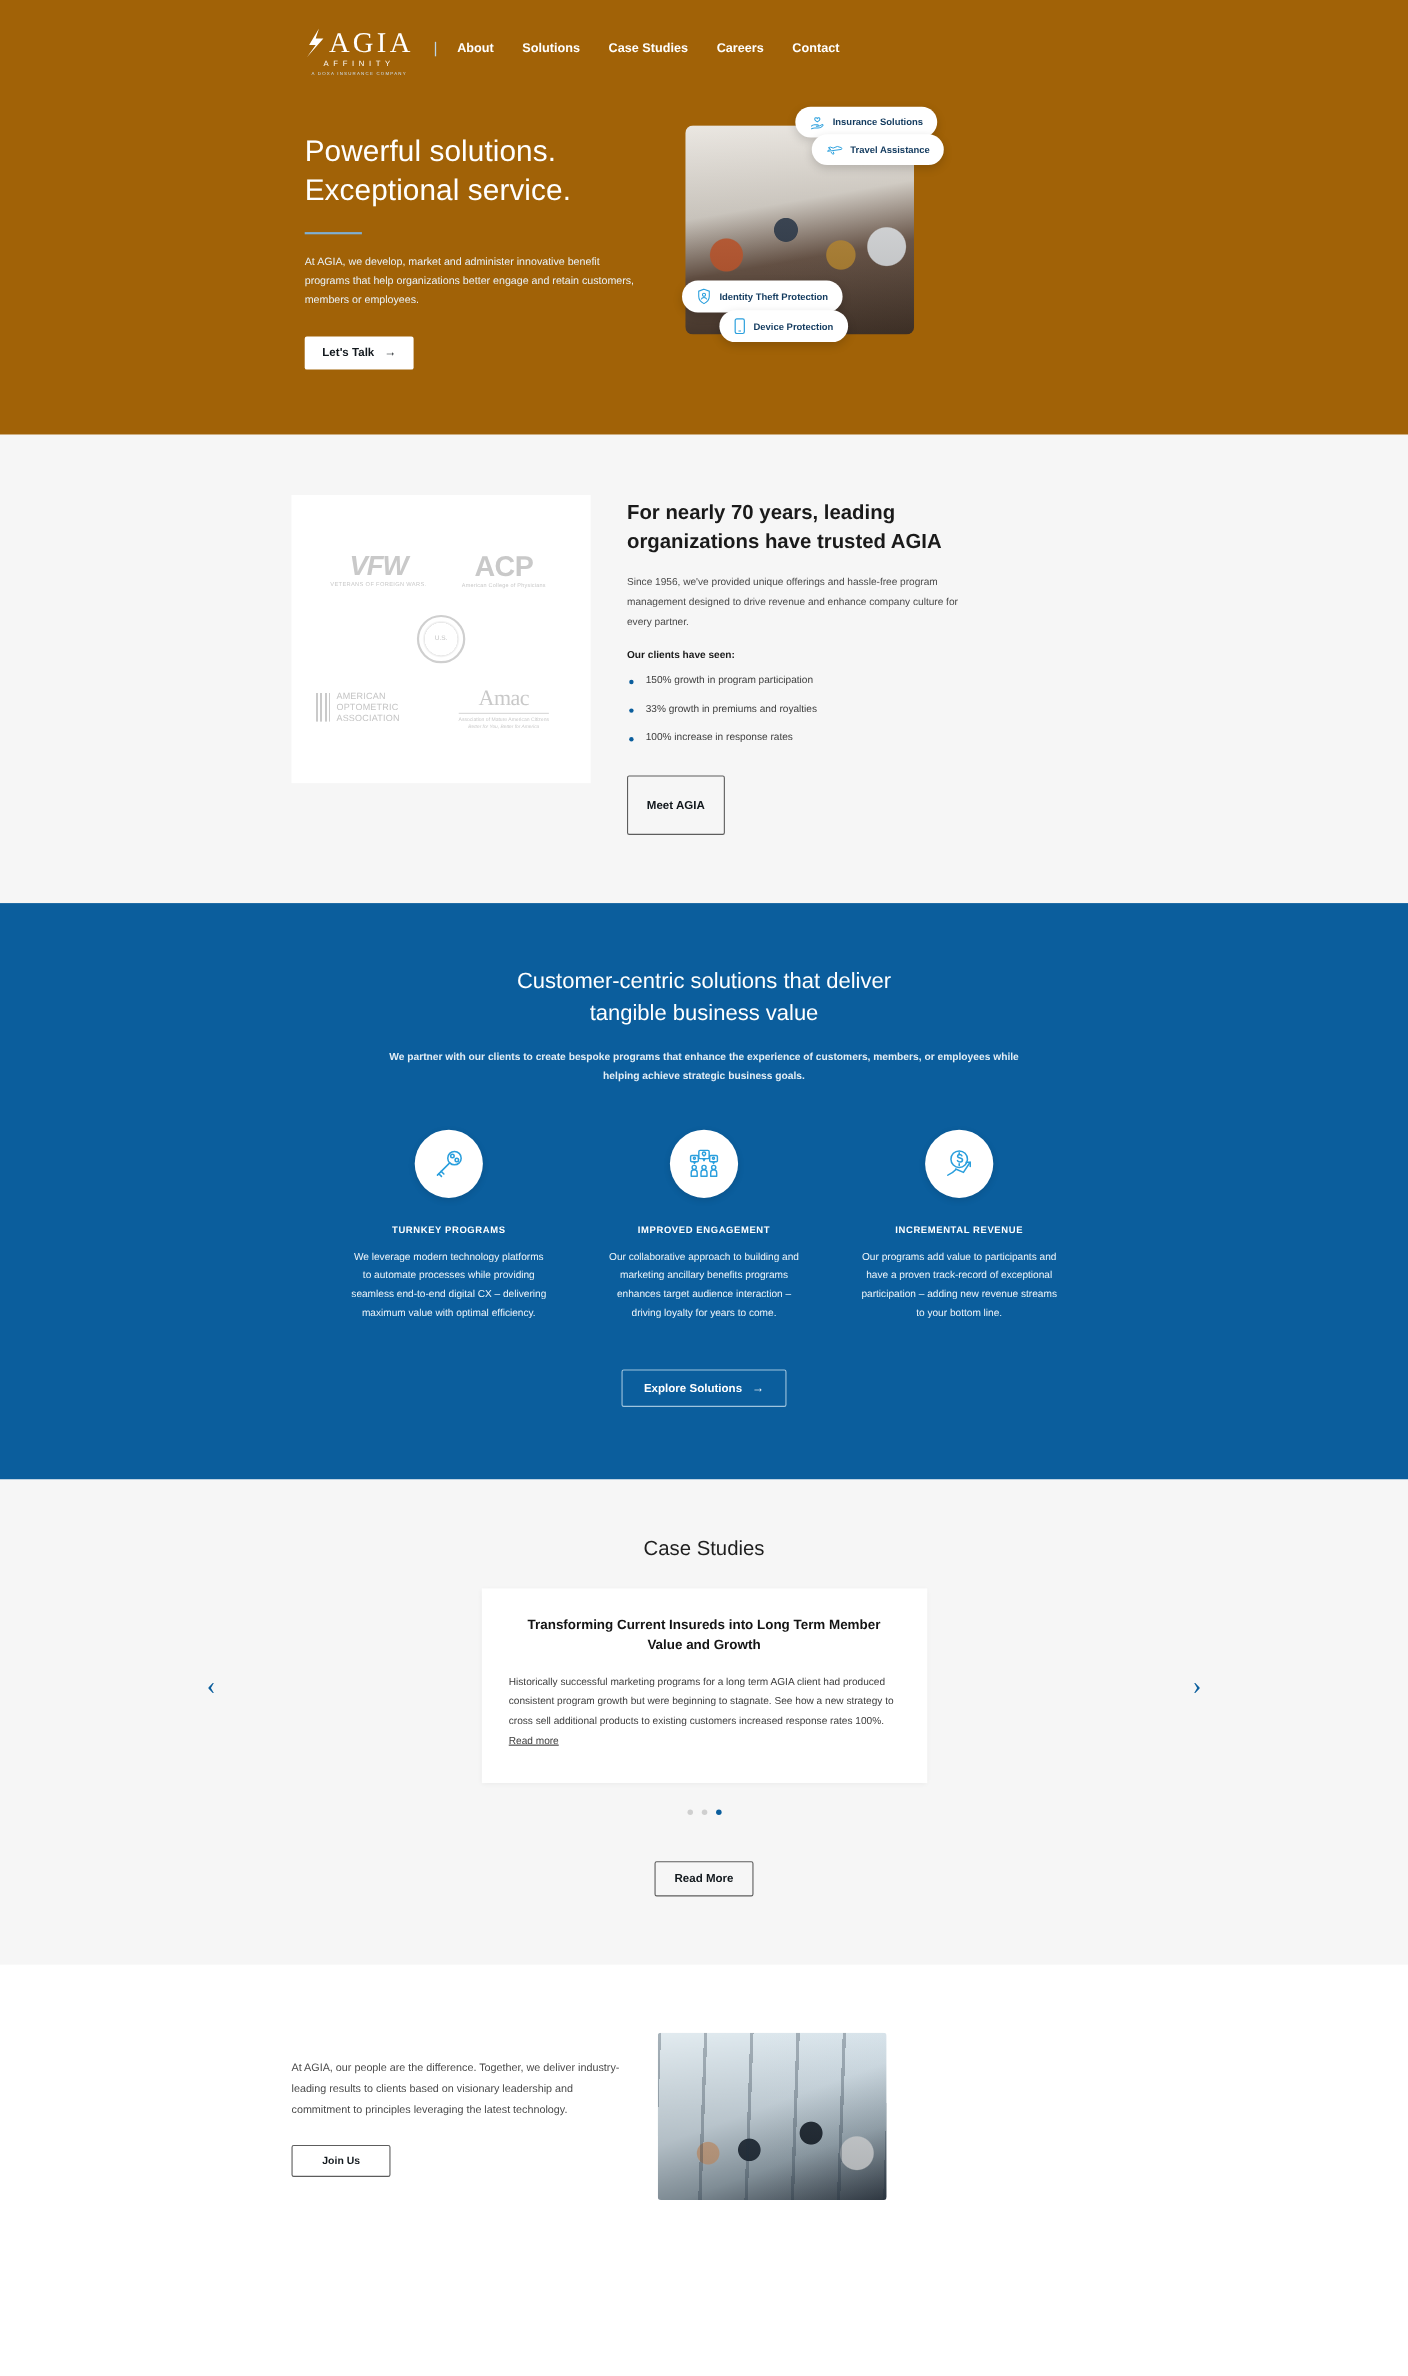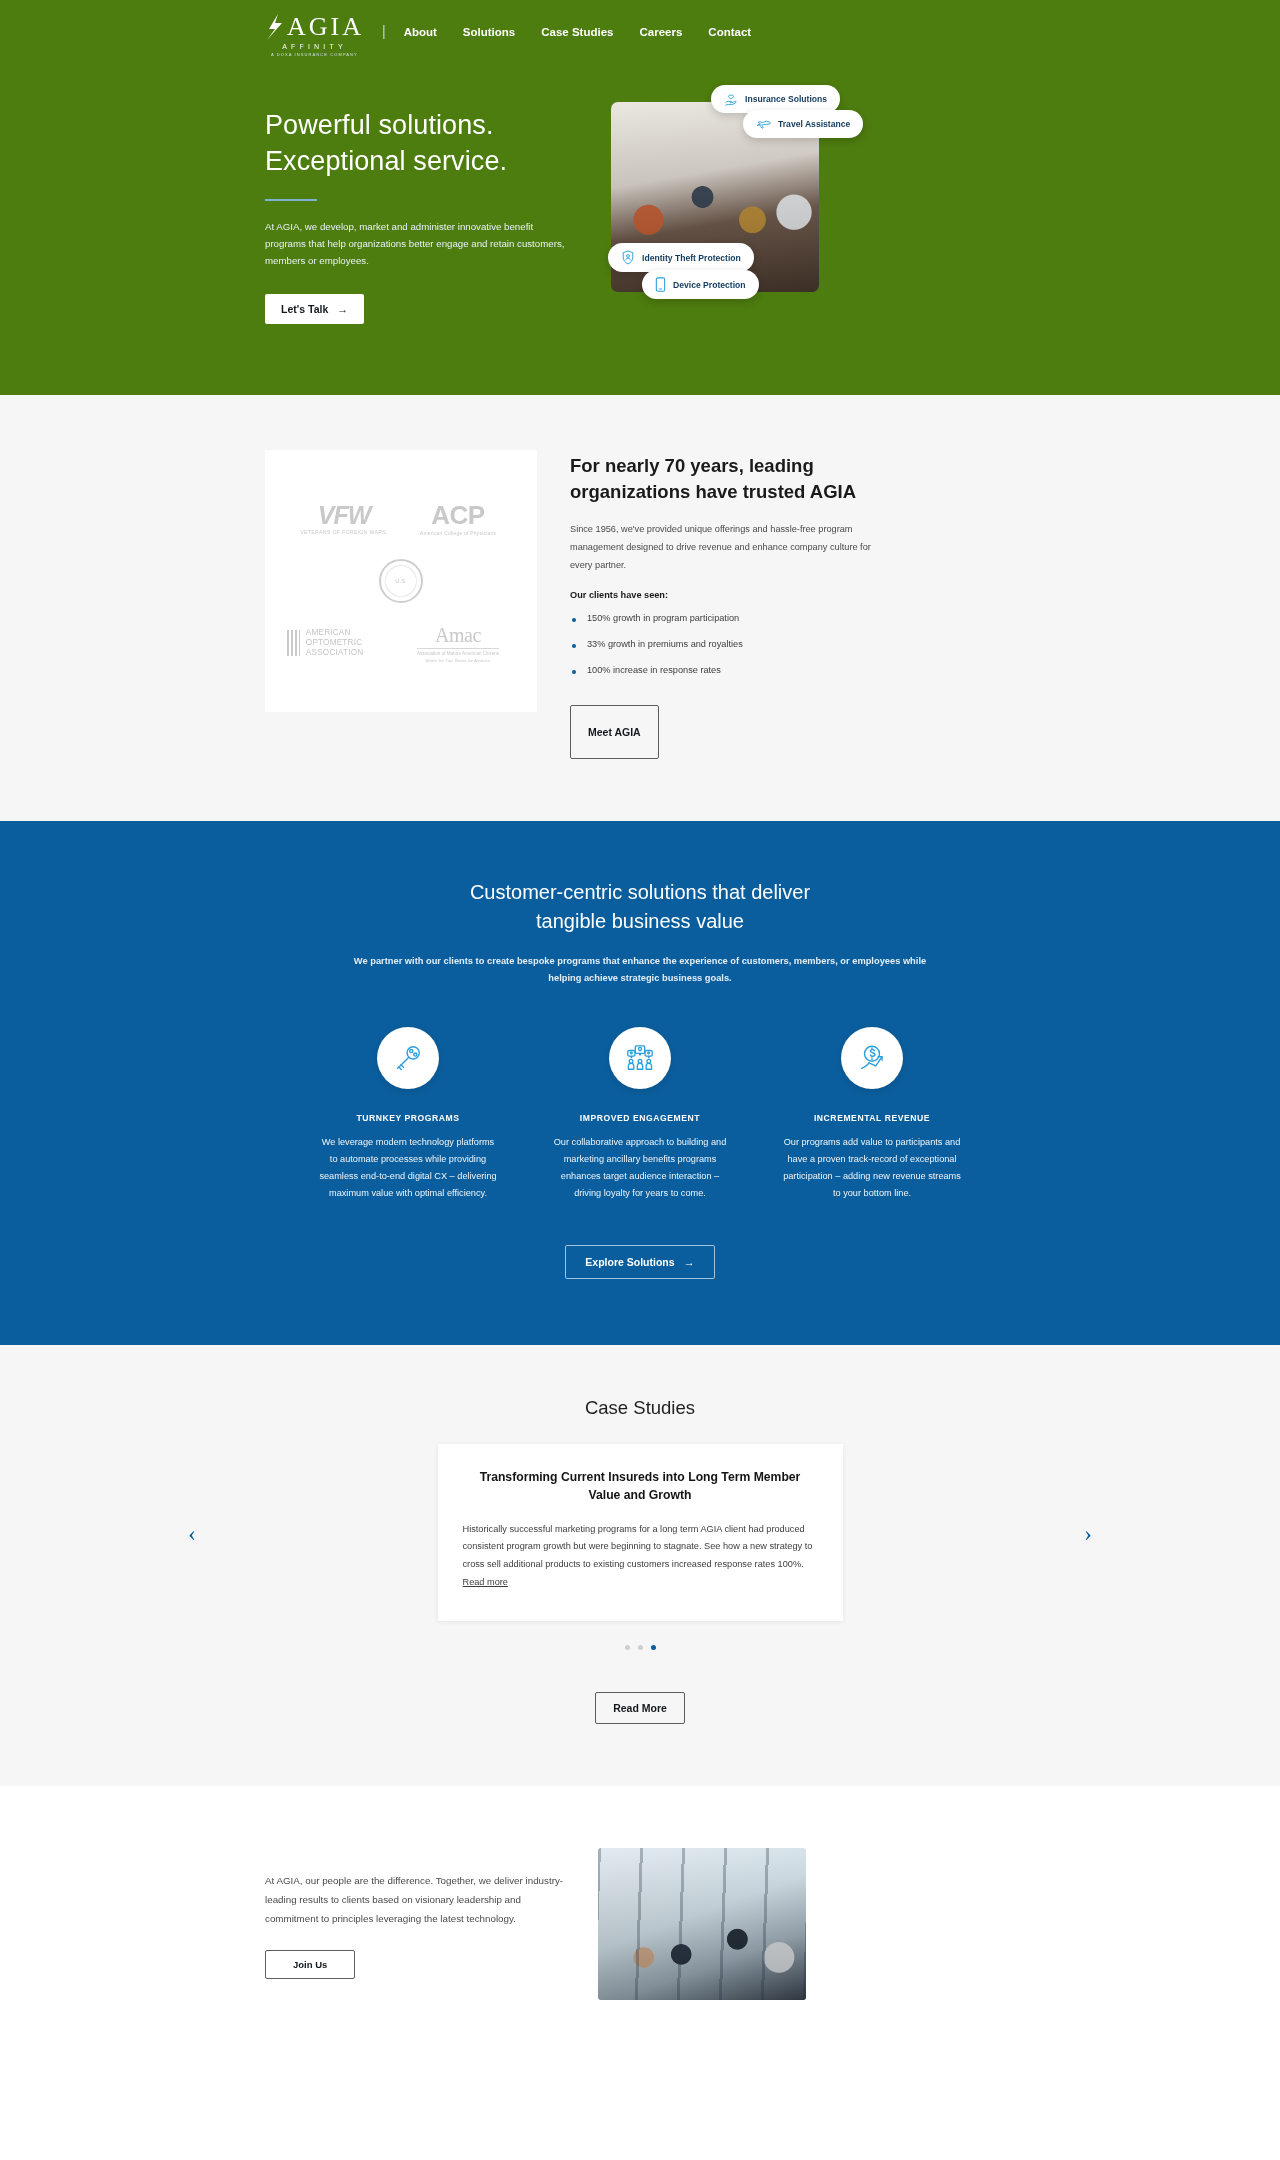--- a/index.html
+++ b/index.html
@@ -5,21 +5,21 @@
   *{box-sizing:border-box;margin:0;padding:0;}
   html,body{width:1280px;}
   body{
     font-family:"Liberation Sans", sans-serif;
     background:#ffffff;
     -webkit-font-smoothing:antialiased;
   }
   .page{width:1280px;min-height:2160px;position:relative;overflow:hidden;}
 
   
-  .hero{background:#4d7c0f;padding:0;position:relative;height:395px;}
+  .hero{background:#a16207;padding:12px;position:relative;height:395px;}
   .nav{display:flex;align-items:center;gap:0;padding:14px 0 0 265px;}
   .logo{display:flex;flex-direction:column;align-items:center;color:#fff;line-height:1;}
   .logo-row{display:flex;align-items:flex-end;}
   .logo-mark{width:20px;height:26px;margin-right:2px;position:relative;}
   .logo-mark svg{display:block;}
   .logo-word{font-family:"Liberation Serif",serif;font-size:26px;letter-spacing:3px;color:#fff;}
   .logo-sub{font-size:7px;letter-spacing:4.2px;color:#fff;margin-top:3px;}
   .logo-sub2{font-size:4px;letter-spacing:1.1px;color:#cfe0ee;margin-top:3px;}
   .nav-div{color:#bcd4e6;margin:0 18px 10px 18px;font-size:14px;}
   .nav-links{display:flex;gap:26px;align-items:center;margin-bottom:8px;}
@@ -44,21 +44,21 @@
            radial-gradient(circle at 68% 62%, #b8862f 0 7%, transparent 7.5%),
            radial-gradient(circle at 88% 58%, #e2e4e6 0 8%, transparent 8.5%),
            linear-gradient(170deg,#e7e3dd 0%,#d8d2c9 38%,#6a5344 62%,#4b3a2e 100%);}
   .photo::after{content:"";position:absolute;inset:0;
          background:linear-gradient(180deg,rgba(255,255,255,.14),rgba(0,0,0,.20));}
   .badge{position:absolute;background:#fff;border-radius:22px;display:flex;align-items:center;
          gap:7px;padding:7px 13px;box-shadow:0 3px 9px rgba(0,0,0,.17);z-index:5;}
   .badge span.lbl{font-size:8.6px;font-weight:700;color:#123a5e;white-space:nowrap;}
   .badge svg{flex:0 0 auto;display:block;}
   .b1{top:0px;left:113px;}
-  .b2{top:25px;left:145px;}
+  .b2{top:25px;left:128px;}
   .b3{top:158px;left:10px;}
   .b4{top:185px;left:44px;}
 
   
   .trusted{background:#f6f6f6;padding:55px 0 62px 0;}
   .trusted-inner{display:flex;padding-left:265px;}
   .logo-card{width:272px;height:262px;background:#fff;display:flex;flex-wrap:wrap;
              align-content:center;justify-content:center;padding:28px 22px;gap:0;}
   .logo-cell{width:50%;height:62px;display:flex;align-items:center;justify-content:center;
              color:#c3c3c3;}

